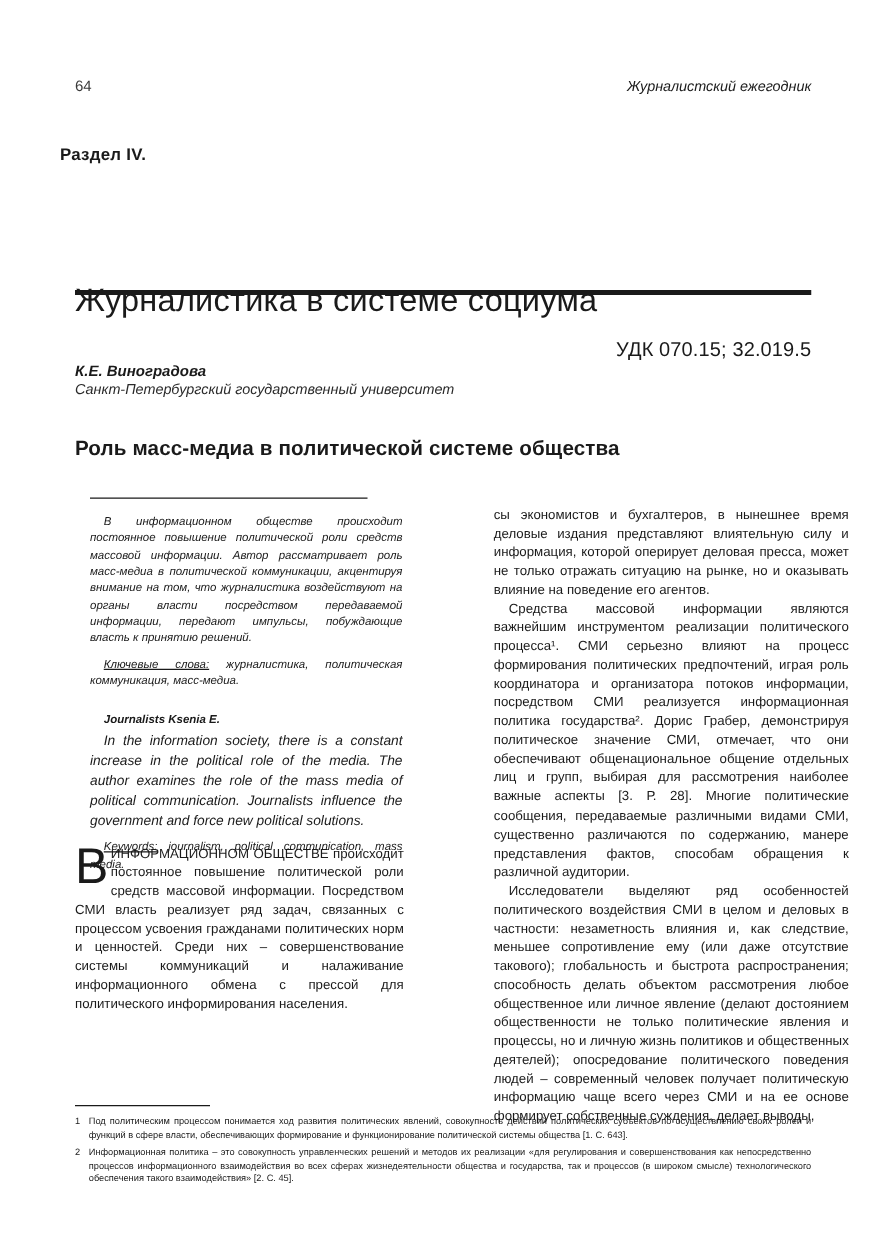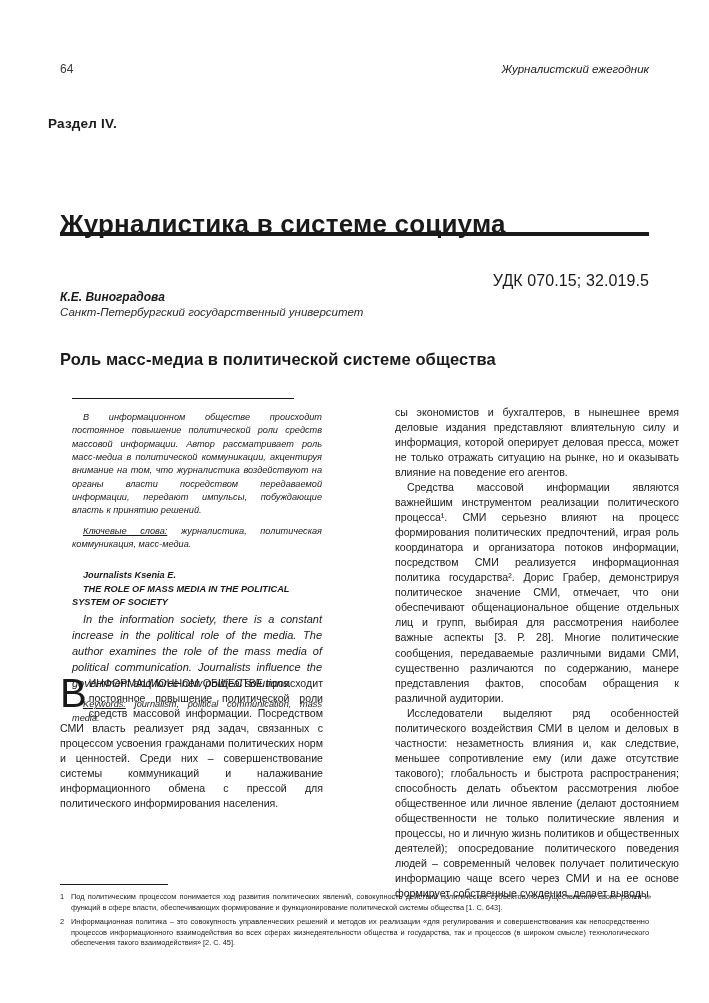--- a/index.html
+++ b/index.html
@@ -51,23 +51,23 @@
     left: 48px;
     top: 116px;
     font-size: 13.5px;
     font-weight: bold;
     letter-spacing: 0.2px;
   }
   .part-title {
     position: absolute;
     left: 60px;
     right: 60px;
-    top: 184px;
+    top: 200px;
     font-size: 26px;
-    font-weight: bold;
+    font-weight: normal;
     letter-spacing: 0.2px;
     line-height: 1.1;
     margin-top: 26px;
   }
   .rule-thick {
     position: absolute;
     left: 60px;
     right: 60px;
     top: 232px;
     height: 4px;
@@ -266,21 +266,20 @@
   <div class="author">К.Е. Виноградова</div>
   <div class="affiliation">Санкт-Петербургский государственный университет</div>
 
   <h2 class="article-title">Роль масс-медиа в политической системе общества</h2>
 
   <div class="abstract">
     <div class="abs-rule"></div>
     <div class="abs-ru">В информационном обществе происходит постоянное повышение политической роли средств массовой информации. Автор рассматривает роль масс-медиа в политической коммуникации, акцентируя внимание на том, что журналистика воздействуют на органы власти посредством передаваемой информации, передают импульсы, побуждающие власть к принятию решений.</div>
     <div class="abs-kw"><span class="kwlabel">Ключевые слова:</span><span> журналистика, политическая коммуникация, масс-медиа.</span></div>
     <div class="abs-en-author">Journalists Ksenia E.</div>
-    <div class="abs-en-title">THE ROLE OF MASS MEDIA IN THE POLITICAL SYSTEM OF SOCIETY</div>
     <div class="abs-en">In the information society, there is a constant increase in the political role of the media. The author examines the role of the mass media of political communication. Journalists influence the government and force new political solutions.</div>
     <div class="abs-en-kw"><span class="kwlabel">Keywords:</span><span> journalism, political communication, mass media.</span></div>
   </div>
 
   <div class="col-left">
     <p class="dropcap-para"><span class="dropcap">В</span><span>ИНФОРМАЦИОННОМ ОБЩЕСТВЕ происходит постоянное повышение политической роли средств массовой информации. Посредством СМИ власть реализует ряд задач, связанных с процессом усвоения гражданами политических норм и ценностей. Среди них – совершенствование системы коммуникаций и налаживание информационного обмена с прессой для политического информирования населения.</span></p>
   </div>
 
   <div class="col-right">
     <p class="body-p first">сы экономистов и бухгалтеров, в нынешнее время деловые издания представляют влиятельную силу и информация, которой оперирует деловая пресса, может не только отражать ситуацию на рынке, но и оказывать влияние на поведение его агентов.</p>

